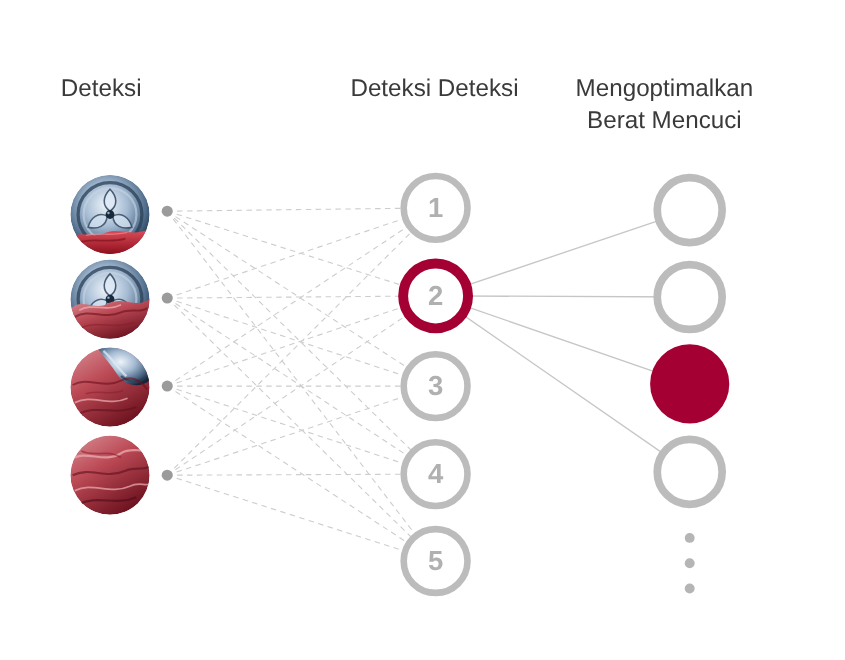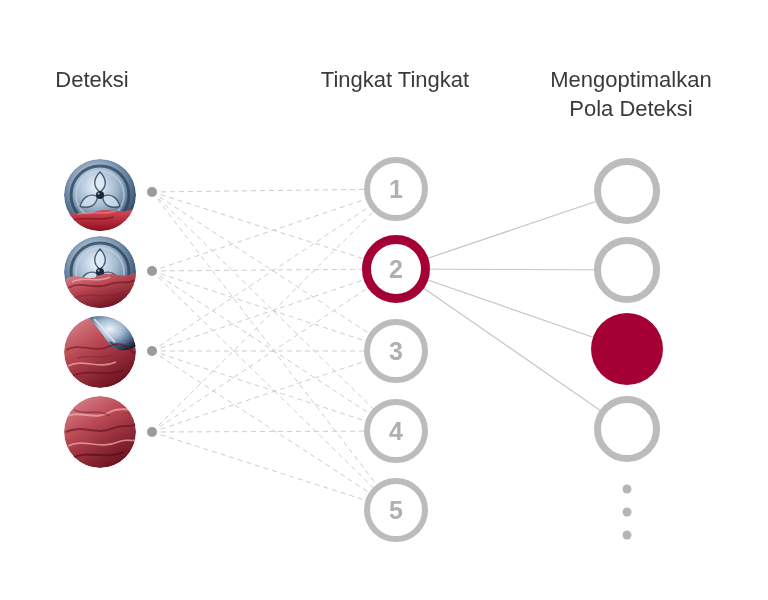--- a/index.html
+++ b/index.html
@@ -92,25 +92,25 @@
       <line x1="396" y1="258" x2="627" y2="180" class="solid"></line>
       <line x1="396" y1="258" x2="627" y2="259" class="solid"></line>
       <line x1="396" y1="258" x2="627" y2="338" class="solid"></line>
       <line x1="396" y1="258" x2="627" y2="418" class="solid"></line>
     </svg>
 
   <div class="col-title" style="left:92px">
     <div>Deteksi</div>
   </div>
   <div class="col-title" style="left:395px">
-    <div>Tingkat Tingkat</div>
-  </div>
-  <div class="col-title" style="left:631px">
+    <div>Deteksi Deteksi</div>
+  </div>
+  <div class="col-title" style="left:604px">
     <div>Mengoptimalkan</div>
-    <div>Pola Deteksi</div>
+    <div>Berat Mencuci</div>
   </div>
 
   <div class="input-image" style="left:100px;top:184px">
     <svg viewBox="0 0 72 72">
       <circle cx="36" cy="36" r="36" fill="url(#gMetal)"></circle>
       <circle cx="36" cy="36" r="29" fill="none" stroke="#2a3f55" stroke-width="3" opacity="0.75"></circle>
       <circle cx="36" cy="36" r="24" fill="none" stroke="#c6d5e4" stroke-width="2" opacity="0.6"></circle>
       <g>
           <path d="M36,13 C42.5,19.5 43.5,28 36,33 C28.5,28 29.5,19.5 36,13 Z" fill="#dde9f5" opacity="0.85" stroke="#31465c" stroke-width="1.4"></path>
         </g>

